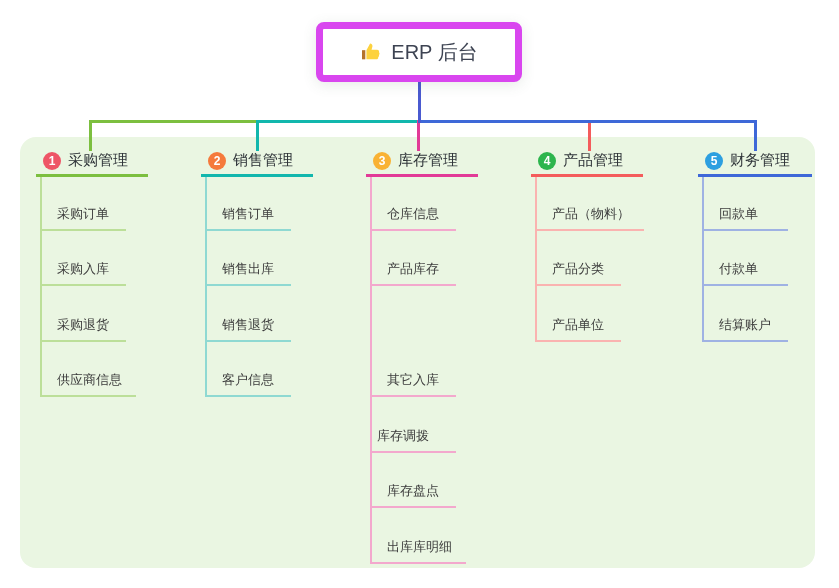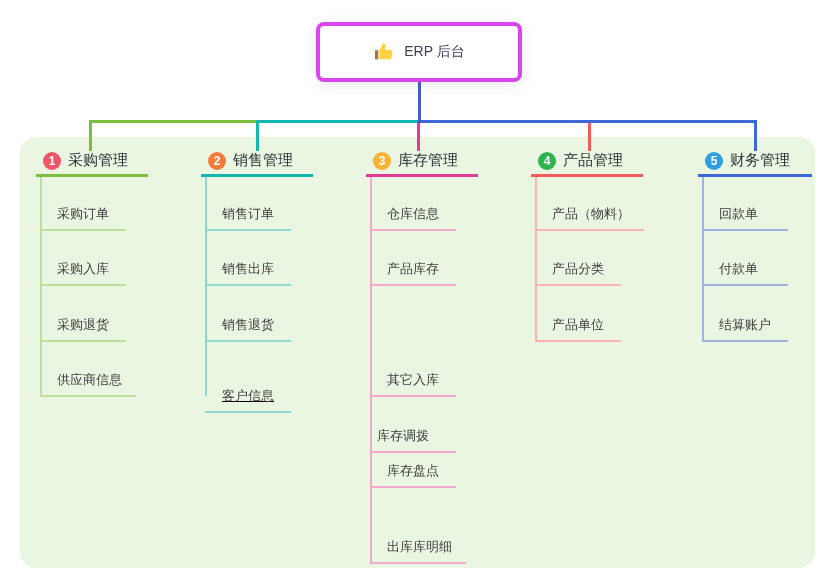--- a/index.html
+++ b/index.html
@@ -4,24 +4,24 @@
 <style>
   * { margin:0; padding:0; box-sizing:border-box; }
   html,body { background:#ffffff; }
   body { font-family:"Liberation Sans","DejaVu Sans",sans-serif; }
   .canvas { position:relative; width:839px; height:588px; background:#ffffff; overflow:hidden; }
 
   .panel { position:absolute; left:20px; top:137px; width:795px; height:431px;
            border-radius:16px; }
 
   .root-card { position:absolute; left:316px; top:22px; width:206px; height:60px;
-               background:#ffffff; border:4px solid #d946ef; border-radius:8px;
+               background:#ffffff; border:7px solid #d946ef; border-radius:8px;
                box-shadow:0 3px 14px rgba(70,90,70,.13);
                display:flex; align-items:center; justify-content:center; gap:9px;
-               font-size:14px; font-weight:500; color:#3d4352; z-index:3; }
+               font-size:20px; font-weight:500; color:#3d4352; z-index:3; }
   .root-card .icn { display:flex; align-items:center; }
 
   .line { position:absolute; z-index:1; }
   .h3 { height:3px; top:120px; }
   .v3 { width:3px; top:120px; height:31px; }
   .stem { position:absolute; left:418px; top:82px; width:3px; height:41px; z-index:2; }
 
   .branch-node { position:absolute; top:150px; width:112px; height:27px; z-index:3;
                  display:flex; align-items:center; border-bottom:3px solid transparent;
                  padding-bottom:3px; cursor:default; }
@@ -90,42 +90,42 @@
   <div class="trunk" style="left: 205px; height: 219px; background-color: rgb(143, 217, 210);"></div>
   <div class="child" style="left: 205px; top: 195px; border-bottom-color: rgb(143, 217, 210); text-align: right;">
       <span>销售订单</span>
     </div>
   <div class="child" style="left: 205px; top: 250px; border-bottom-color: rgb(143, 217, 210);">
       <span>销售出库</span>
     </div>
   <div class="child" style="left: 205px; top: 306px; border-bottom-color: rgb(143, 217, 210);">
       <span>销售退货</span>
     </div>
-  <div class="child" style="left: 205px; top: 377px; border-bottom-color: rgb(143, 217, 210); text-decoration: underline;">
+  <div class="child" style="left: 205px; top: 361px; border-bottom-color: rgb(143, 217, 210);">
       <span>客户信息</span>
     </div>
 
   <div class="branch-node" style="left: 366px; border-bottom-color: rgb(226, 58, 151);">
     <span class="badge" style="background-color: rgb(249, 178, 52);">3</span>
     <span class="branch-label">库存管理</span>
   </div>
   <div class="trunk" style="left: 370px; height: 385px; background-color: rgb(243, 168, 205);"></div>
   <div class="child" style="left: 370px; top: 195px; border-bottom-color: rgb(243, 168, 205);">
       <span>仓库信息</span>
     </div>
   <div class="child" style="left: 370px; top: 250px; border-bottom-color: rgb(243, 168, 205);">
       <span>产品库存</span>
     </div>
   <div class="child" style="left: 370px; top: 361px; border-bottom-color: rgb(243, 168, 205);">
       <span>其它入库</span>
     </div>
   <div class="child" style="left: 370px; top: 417px; border-bottom-color: rgb(243, 168, 205); padding-left: 7px;">
       <span>库存调拨</span>
     </div>
-  <div class="child" style="left: 370px; top: 452px; border-bottom-color: rgb(243, 168, 205);">
+  <div class="child" style="left: 370px; top: 472px; border-bottom-color: rgb(243, 168, 205);">
       <span>库存盘点</span>
     </div>
   <div class="child" style="left: 370px; top: 528px; border-bottom-color: rgb(243, 168, 205);">
       <span>出库库明细</span>
     </div>
 
   <div class="branch-node" style="left: 531px; border-bottom-color: rgb(244, 92, 92);">
     <span class="badge" style="background-color: rgb(45, 181, 77);">4</span>
     <span class="branch-label">产品管理</span>
   </div>

